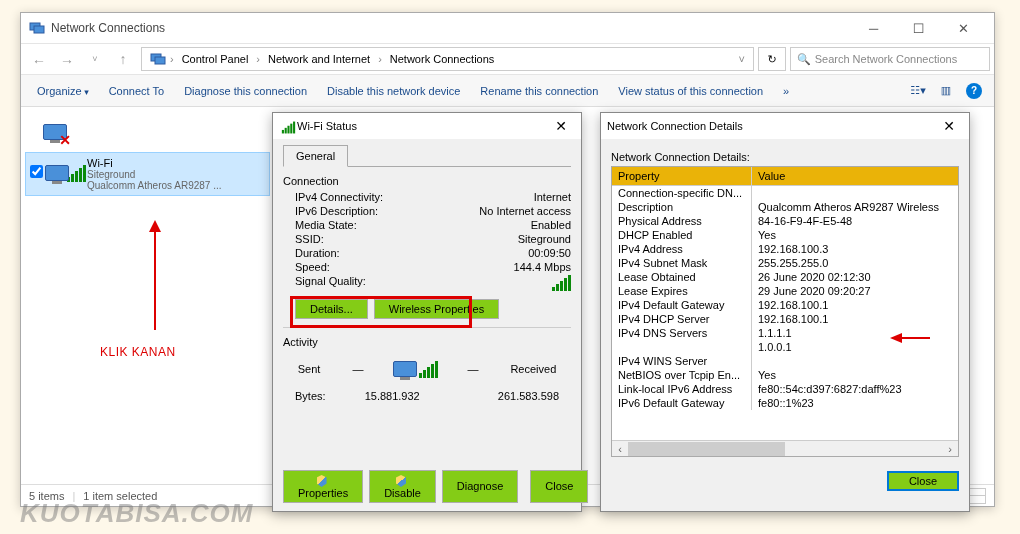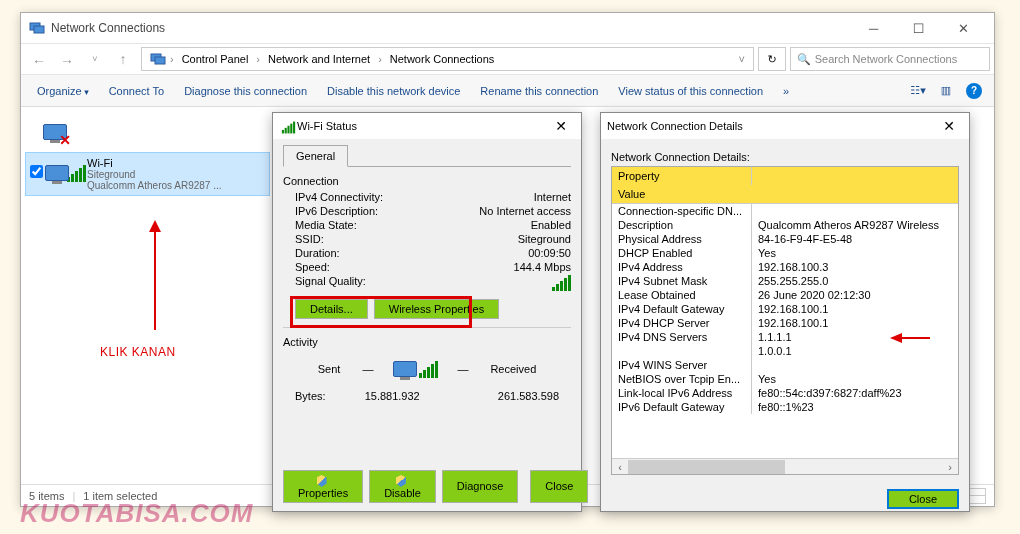--- a/index.html
+++ b/index.html
@@ -59,49 +59,49 @@
 .kv-row .k { color: #000; }
 .kv-row .v { color: #000; text-align: right; }
 .signal-bars { display: inline-flex; align-items: flex-end; gap: 1px; }
 .signal-bars div { width: 3px; background: #0b8a0b; }
 .signal-bars div:nth-child(1){height:4px}.signal-bars div:nth-child(2){height:7px}.signal-bars div:nth-child(3){height:10px}.signal-bars div:nth-child(4){height:13px}.signal-bars div:nth-child(5){height:16px}
 .btn-row { display: flex; gap: 6px; margin: 8px 0 8px 12px; }
 .btn { padding: 3px 14px; background: #84cc16; border: 1px solid #adadad; cursor: pointer; font-size: 11px; }
 .red-box { position: absolute; border: 3px solid #d00; }
 .red-box1 { left: 290px; top: 296px; width: 182px; height: 32px; }
 .activity { margin-top: 6px; }
-.activity-row { display: flex; align-items: center; justify-content: center; gap: 22px; font-size: 11px; }
+.activity-row { display: flex; align-items: center; justify-content: center; gap: 32px; font-size: 11px; }
 .activity-icon { width: 40px; height: 30px; display: flex; align-items: center; justify-content: center; }
 .bytes-row { display: flex; justify-content: space-between; margin-top: 6px; padding: 0 12px; gap: 10px; }
 .dlg-footer { position: absolute; bottom: 8px; left: 10px; right: 10px; display: flex; gap: 6px; }
 .dlg-footer .spacer { flex: 1; }
 
 
 .dlg-details { left: 600px; top: 112px; width: 370px; height: 400px; }
 .details-label { margin: 6px 0 3px; }
 .details-table { border: 1px solid #aaa; background: #fff; }
-.dt-header { display: flex; background: #fde047; border-bottom: 1px solid #ccc; flex-direction: column; }
+.dt-header { display: flex; background: #eab308; border-bottom: 1px solid #ccc; }
 .dt-header div { padding: 3px 6px; font-size: 11px; }
 .dt-col1 { width: 140px; border-right: 1px solid #ccc; }
 .dt-col2 { flex: 1; }
 .dt-body { height: 270px; overflow: hidden; position: relative; }
 .dt-row { display: flex; }
 .dt-row div { padding: 1px 6px; font-size: 11px; white-space: nowrap; overflow: hidden; text-overflow: ellipsis; }
 .dt-scroll { position: absolute; bottom: 0; left: 0; right: 0; height: 16px; background: #f0f0f0; border-top: 1px solid #ccc; display: flex; align-items: center; }
 .dt-scroll .sb-arrow { width: 16px; text-align: center; color: #666; cursor: pointer; }
 .dt-scroll .sb-track { flex: 1; height: 14px; position: relative; }
 .dt-scroll .sb-thumb { position: absolute; left: 0; width: 50%; height: 100%; background: #cdcdcd; }
 .btn.primary { border: 2px solid #0078d7; padding: 2px 20px; }
 
 
 .arrow-red { position: absolute; color: #d00; }
 .arrow-up { left: 145px; top: 220px; }
 .arrow-right { left: 890px; top: 330px; width: 40px; }
 .klik { position: absolute; left: 100px; top: 345px; color: #d00; font-family: Arial; font-size: 12px; letter-spacing: 0.5px; }
-.watermark { position: absolute; left: 20px; bottom: 5px; color: #be185d; font-size: 26px; font-weight: bold; letter-spacing: 1px; font-style: italic; opacity: 0.45; }
+.watermark { position: absolute; left: 20px; bottom: 5px; color: #737373; font-size: 26px; font-weight: bold; letter-spacing: 1px; font-style: italic; opacity: 0.45; }
 .pc-icon { display: inline-block; }
 .monitor { width: 24px; height: 16px; background: #4a90d9; border: 1px solid #2c5aa0; border-radius: 2px; position: relative; }
 .monitor::after { content: ""; position: absolute; bottom: -4px; left: 50%; transform: translateX(-50%); width: 10px; height: 3px; background: #888; }
 .ethernet-x { color: #d00; font-weight: bold; font-size: 14px; position: relative; left: -8px; top: 8px; }
 .wifi-bars { display: inline-flex; align-items: flex-end; gap: 1px; }
 .wifi-bars div { width: 3px; background: #0b8a0b; }
 .wifi-bars div:nth-child(1){height:5px}.wifi-bars div:nth-child(2){height:8px}.wifi-bars div:nth-child(3){height:11px}.wifi-bars div:nth-child(4){height:14px}.wifi-bars div:nth-child(5){height:17px}
 .shield { width: 10px; height: 12px; background: linear-gradient(135deg,#ffd966 50%,#4a90d9 50%); clip-path: polygon(50% 0,100% 20%,100% 70%,50% 100%,0 70%,0 20%); display: inline-block; margin-right: 3px; vertical-align: middle; }
 hr.sep { border: none; border-top: 1px solid #ccc; margin: 4px 0; }
 </style>
@@ -344,20 +344,24 @@
           </div>
           <div class="dt-row">
             <div class="dt-col1">IPv4 Subnet Mask</div>
             <div class="dt-col2">255.255.255.0</div>
           </div>
           <div class="dt-row">
             <div class="dt-col1">Lease Obtained</div>
             <div class="dt-col2">26 June 2020 02:12:30</div>
           </div>
           <div class="dt-row">
+            <div class="dt-col1">Lease Expires</div>
+            <div class="dt-col2">29 June 2020 09:20:27</div>
+          </div>
+          <div class="dt-row">
             <div class="dt-col1">IPv4 Default Gateway</div>
             <div class="dt-col2">192.168.100.1</div>
           </div>
           <div class="dt-row">
             <div class="dt-col1">IPv4 DHCP Server</div>
             <div class="dt-col2">192.168.100.1</div>
           </div>
           <div class="dt-row">
             <div class="dt-col1">IPv4 DNS Servers</div>
             <div class="dt-col2">1.1.1.1</div>

